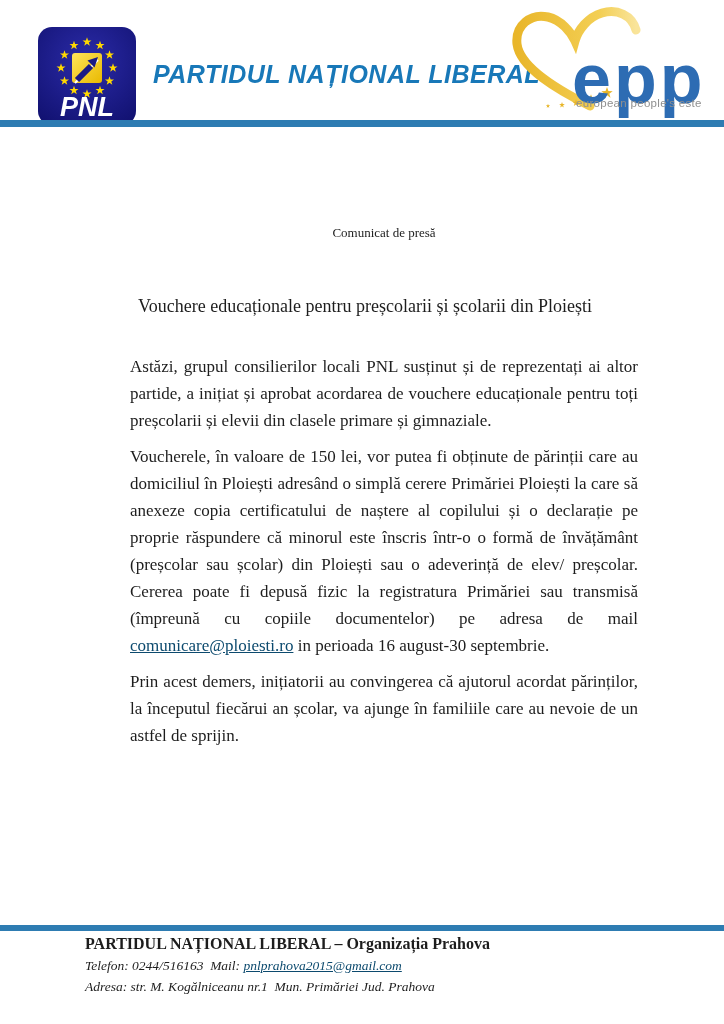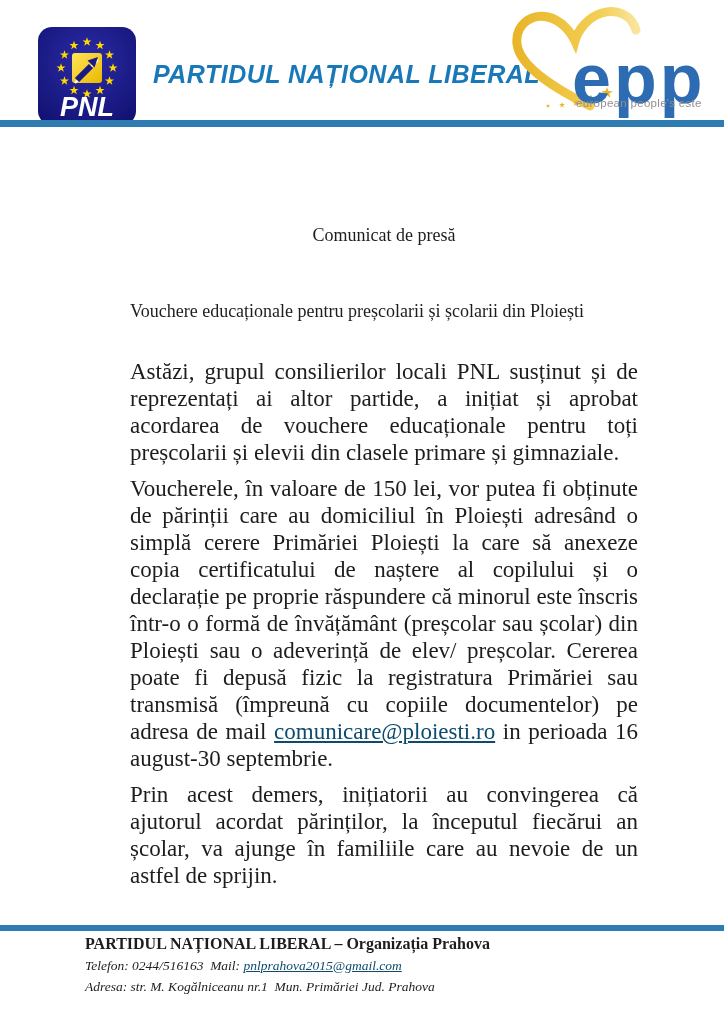--- a/index.html
+++ b/index.html
@@ -64,32 +64,32 @@
   }
 
   
   .content {
     position: absolute;
     left: 130px; top: 225px;
     width: 508px;
   }
   .doc-title {
     text-align: center;
-    font-size: 18px;
+    font-size: 13px;
     margin: 0 0 55px 0;
     font-weight: normal;
   }
   .doc-subtitle {
     font-size: 18px;
-    margin: 0 0 36px 0;
+    margin: 0 0 36px 8px;
     font-weight: normal;
     white-space: nowrap;
   }
   .content p {
-    font-size: 23px;
+    font-size: 17px;
     line-height: 27px;
     text-align: justify;
     margin: 0 0 9px 0;
   }
   .content a, .footer a {
     color: #0c4a6e;
     text-decoration: underline;
     cursor: pointer;
   }
 

